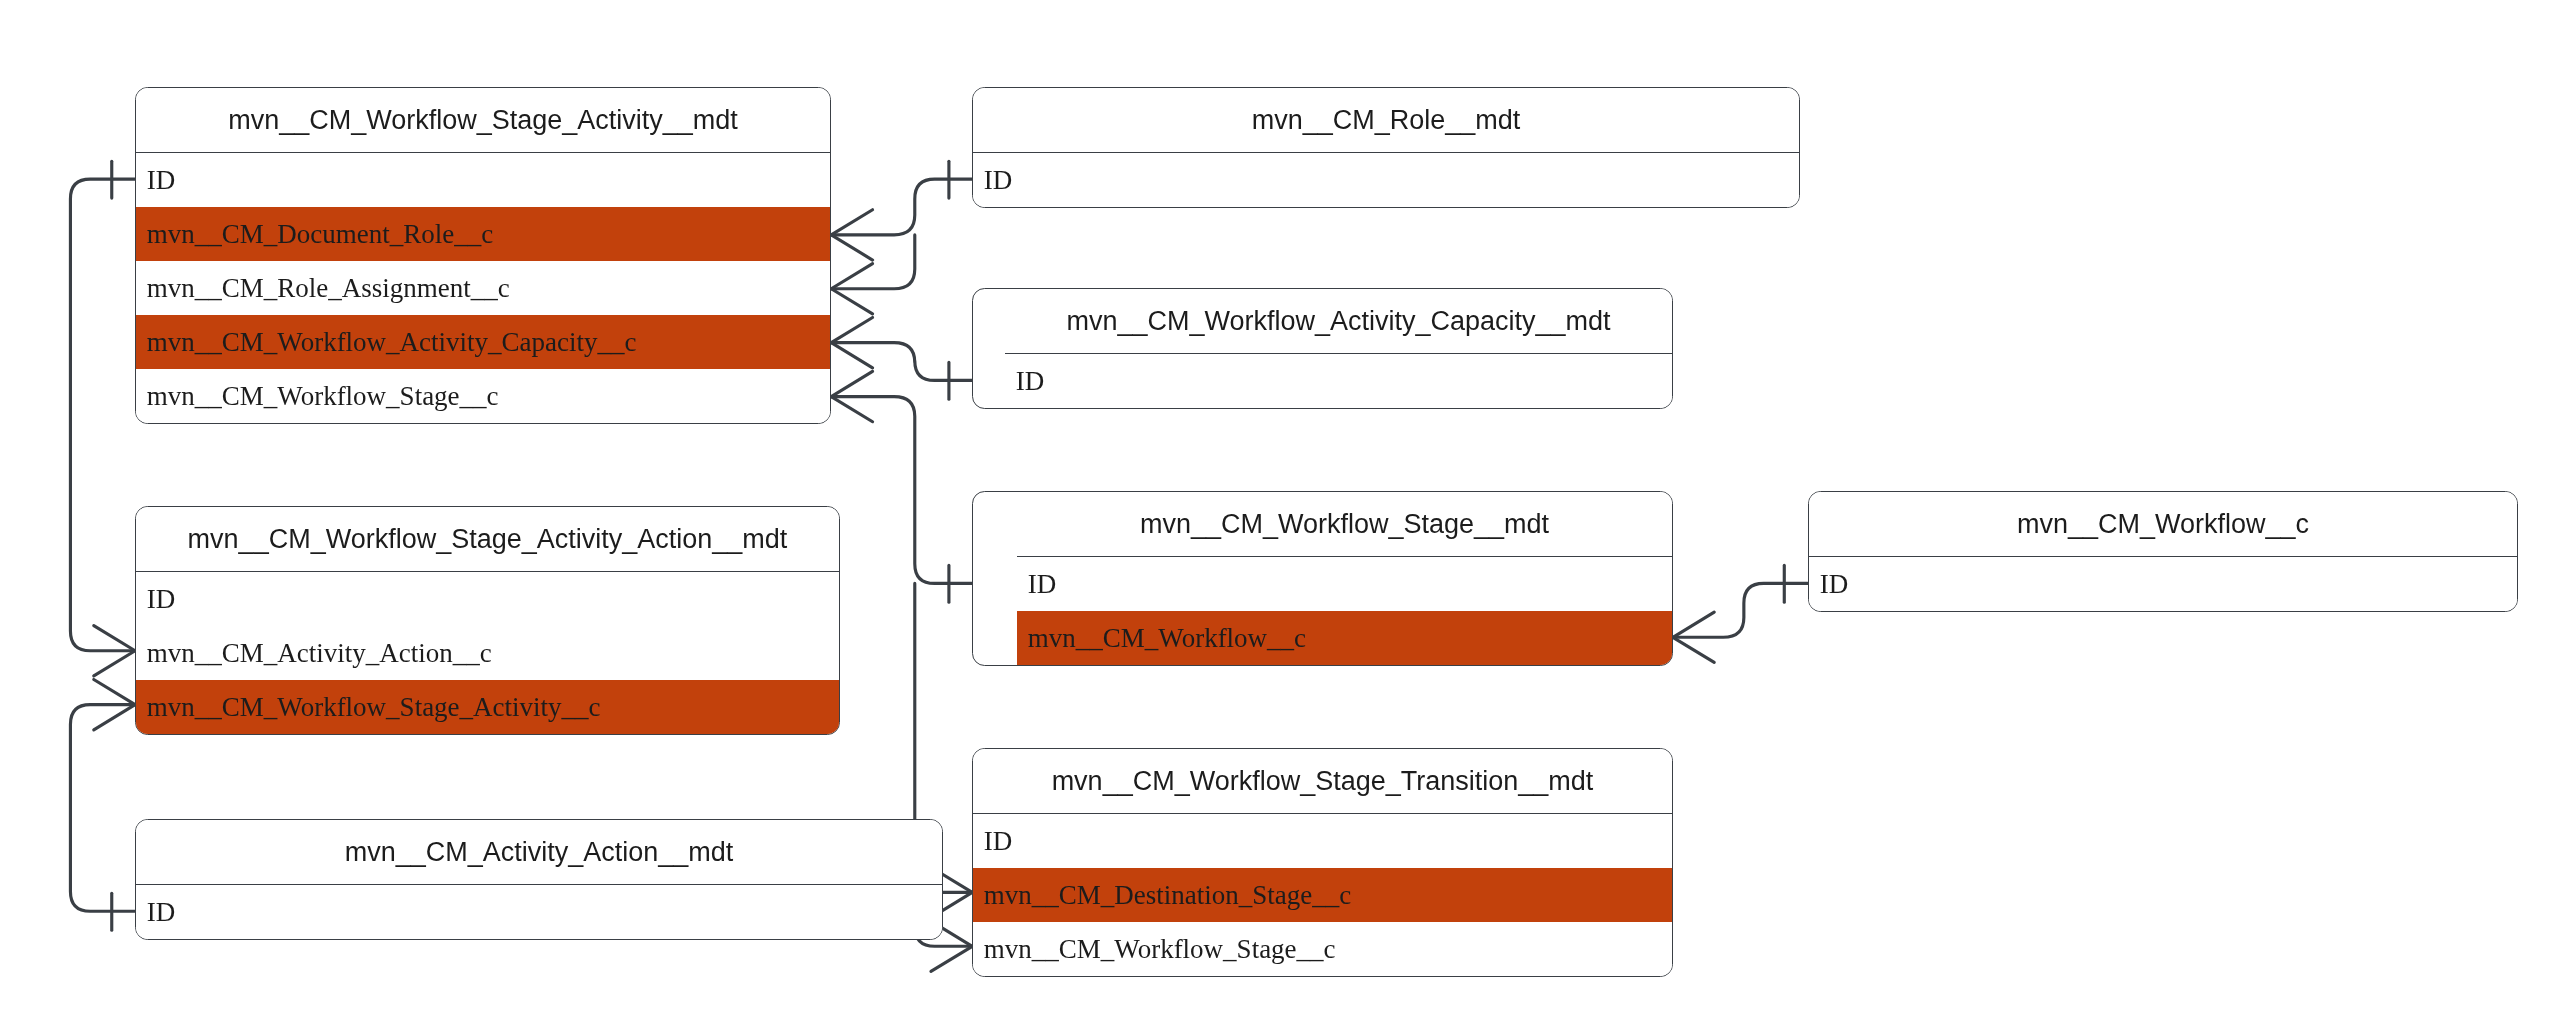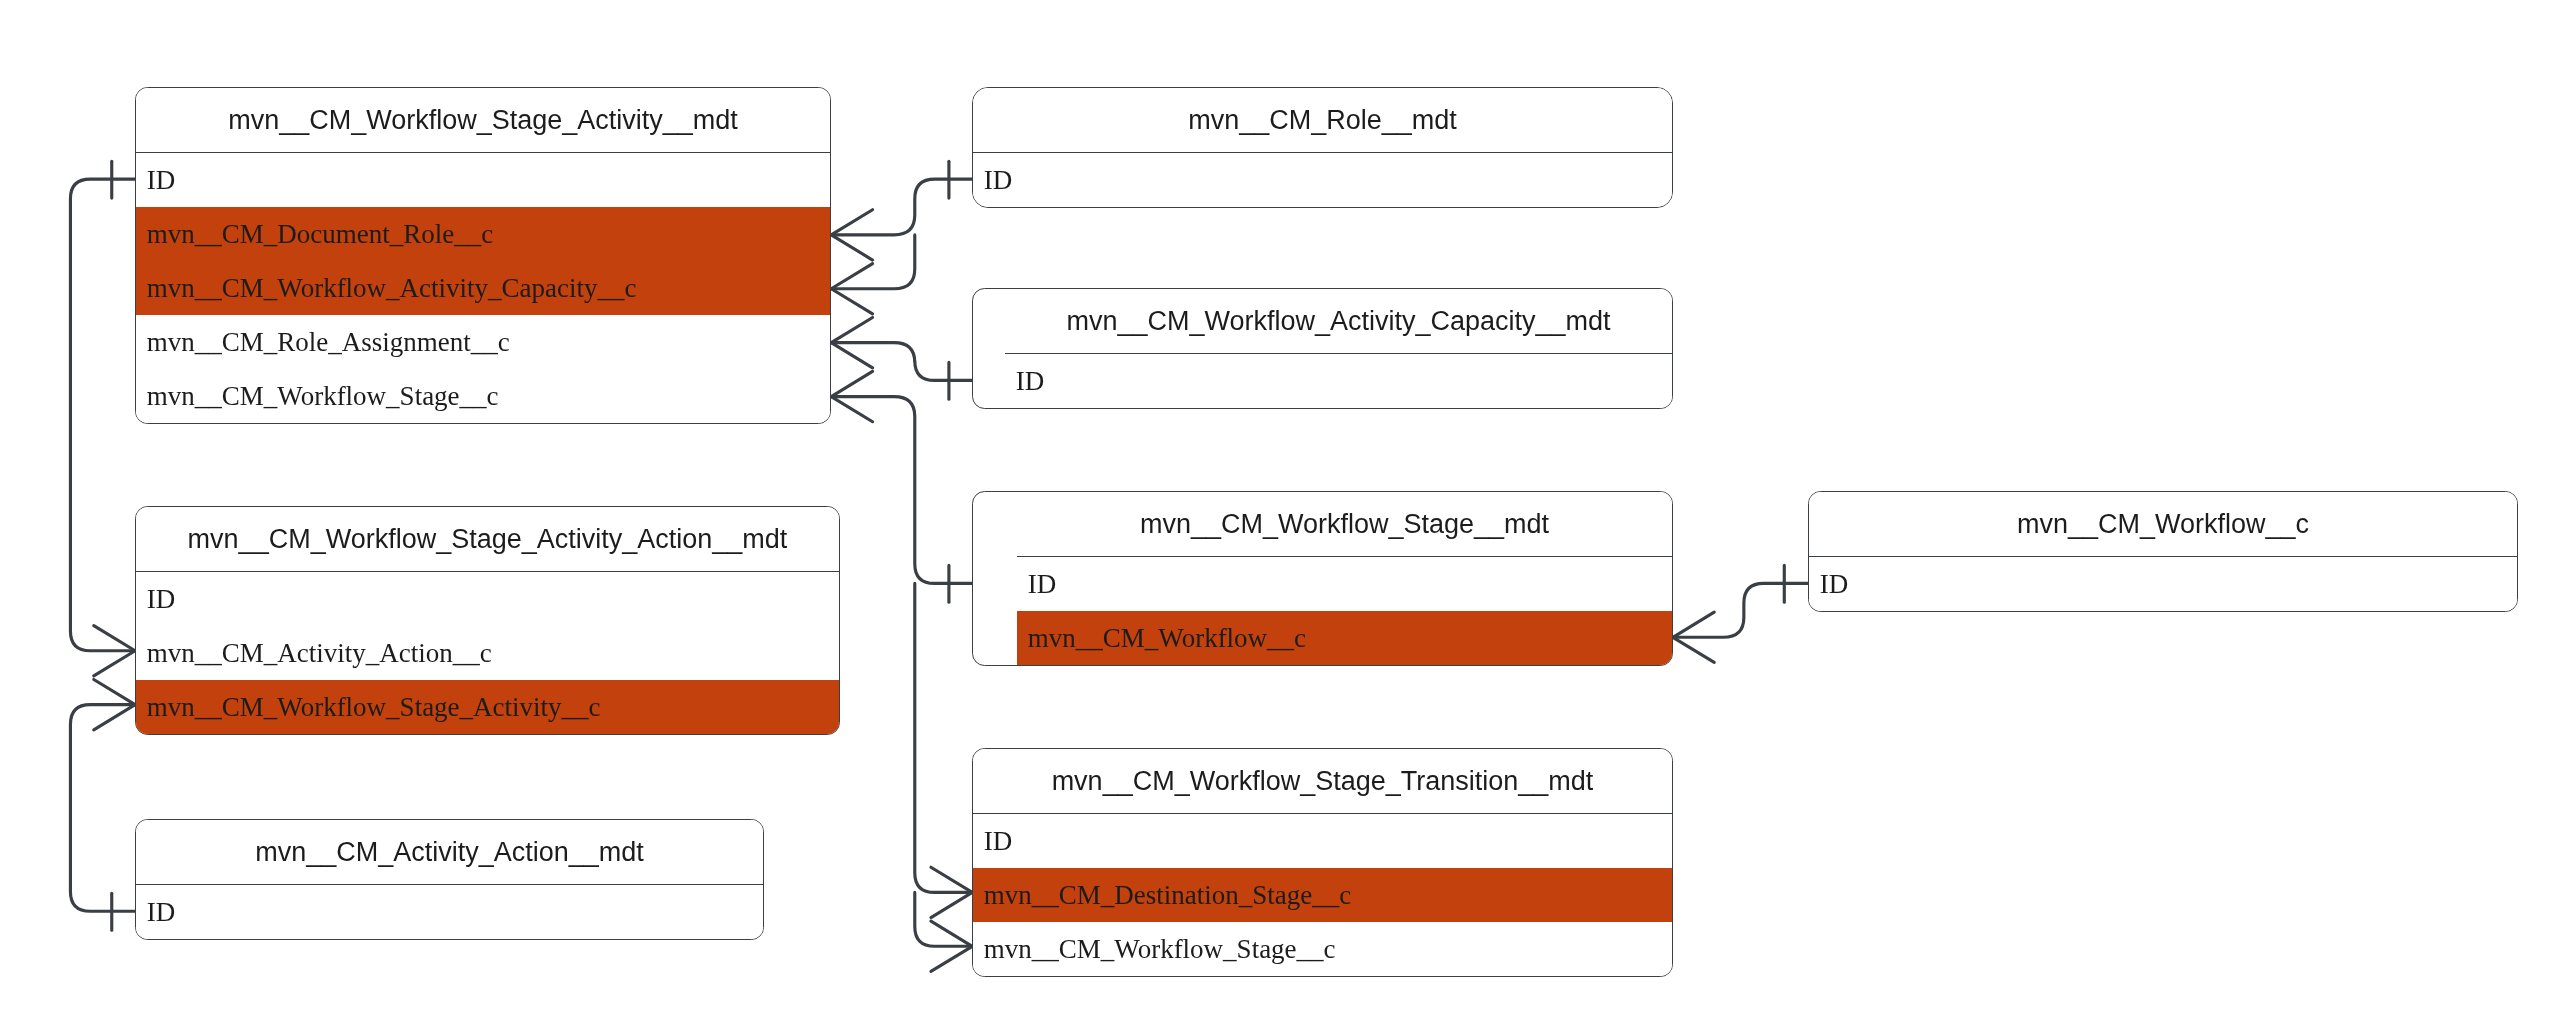--- a/index.html
+++ b/index.html
@@ -88,47 +88,47 @@
     </g>
   </svg>
 
   <div class="entity" style="left:135px;top:65px;width:696px;">
     <div class="ent-header">
       <span class="ent-title">mvn__CM_Workflow_Stage_Activity__mdt</span>
     </div>
     <div class="ent-rows">
       <div class="ent-row">ID</div>
       <div class="ent-row shaded">mvn__CM_Document_Role__c</div>
+      <div class="ent-row">mvn__CM_Role_Assignment__c</div>
       <div class="ent-row shaded">mvn__CM_Workflow_Activity_Capacity__c</div>
-      <div class="ent-row">mvn__CM_Role_Assignment__c</div>
       <div class="ent-row">mvn__CM_Workflow_Stage__c</div>
     </div>
   </div>
 
   <div class="entity" style="left:135px;top:484px;width:705px;">
     <div class="ent-header">
       <span class="ent-title">mvn__CM_Workflow_Stage_Activity_Action__mdt</span>
     </div>
     <div class="ent-rows">
       <div class="ent-row">ID</div>
       <div class="ent-row">mvn__CM_Activity_Action__c</div>
       <div class="ent-row shaded">mvn__CM_Workflow_Stage_Activity__c</div>
     </div>
   </div>
 
-  <div class="entity" style="left:135px;top:797px;width:629px;">
+  <div class="entity" style="left:135px;top:797px;width:808px;">
     <div class="ent-header">
       <span class="ent-title">mvn__CM_Activity_Action__mdt</span>
     </div>
     <div class="ent-rows">
       <div class="ent-row">ID</div>
     </div>
   </div>
 
-  <div class="entity" style="left:972px;top:65px;width:701px;border-radius:16px;">
+  <div class="entity" style="left:972px;top:65px;width:828px;">
     <div class="ent-header">
       <span class="ent-title">mvn__CM_Role__mdt</span>
     </div>
     <div class="ent-rows">
       <div class="ent-row">ID</div>
     </div>
   </div>
 
   <div class="entity" style="left:972px;top:266px;width:701px;padding-left:32px;">
     <div class="ent-header">

